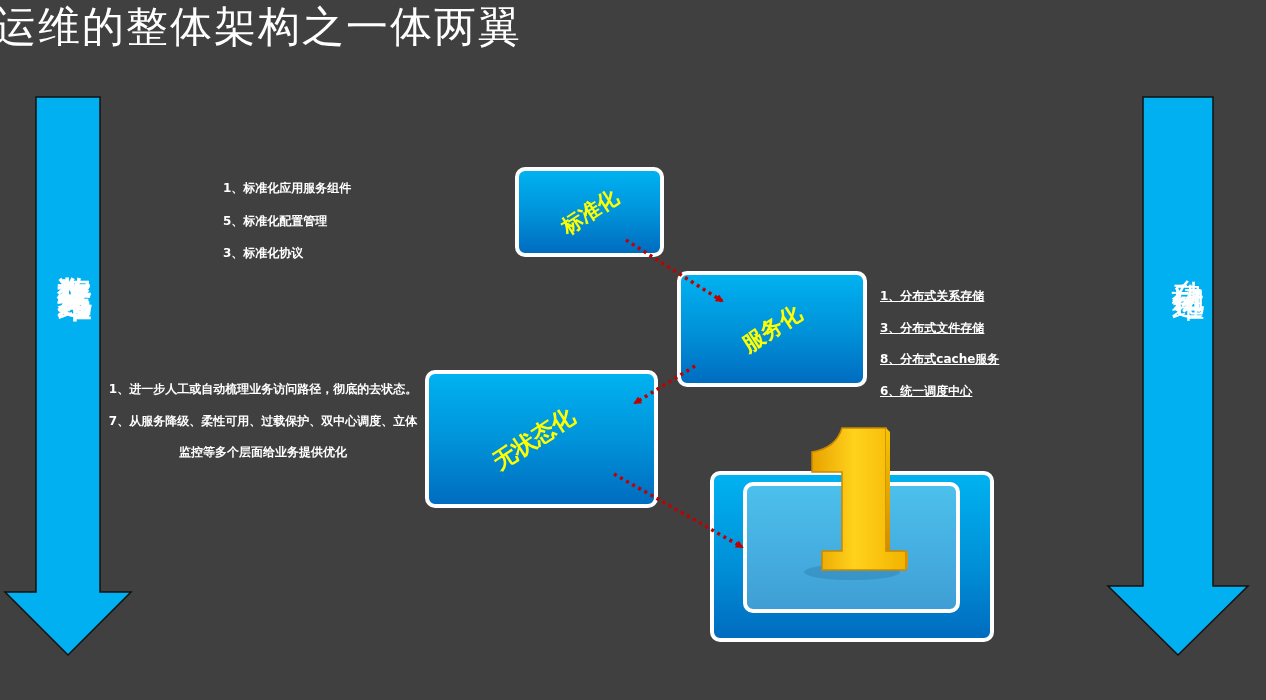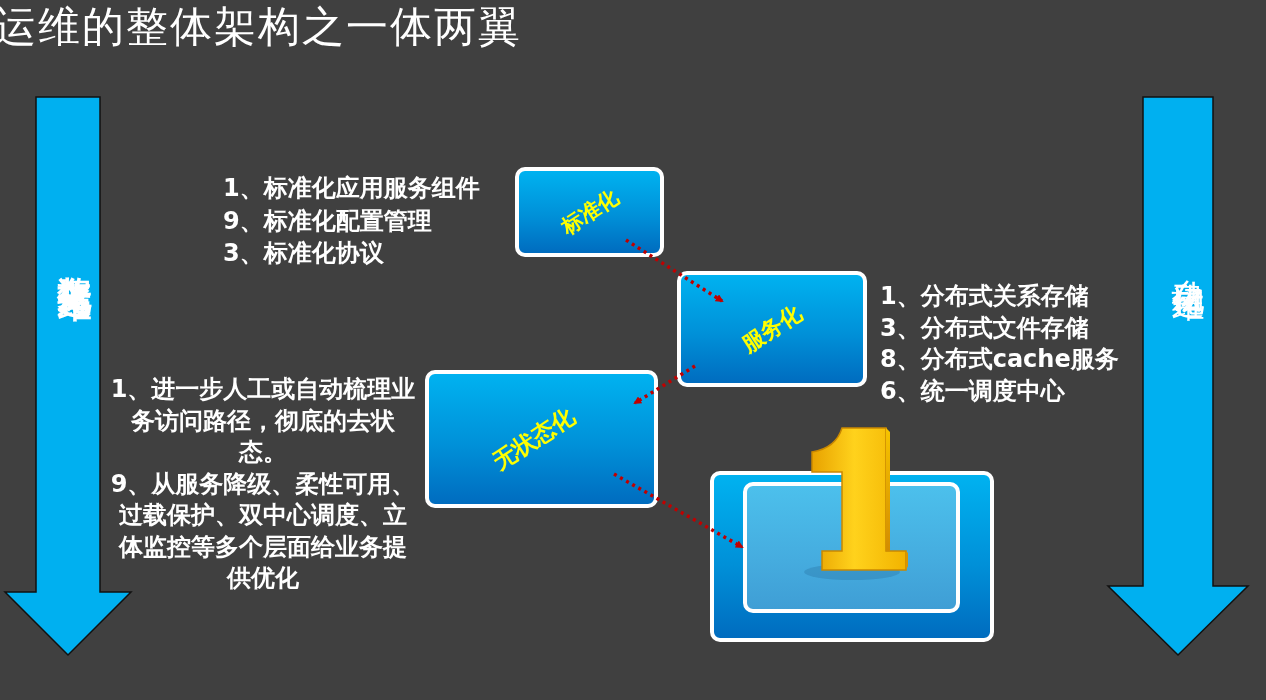--- a/index.html
+++ b/index.html
@@ -17,25 +17,25 @@
   svg.layer { position: absolute; left: 0; top: 0; }
   .vtext {
     position: absolute; color: #ffffff; text-align: center;
     writing-mode: vertical-rl; text-orientation: upright;
     white-space: nowrap;
   }
   .vtext.left { left: 38px; top: 250px; width: 60px; font-size: 34px; letter-spacing: 2px; font-weight: bold; }
   .vtext.right { left: 1146px; top: 253px; width: 64px; font-size: 33px; letter-spacing: 2px; font-family: "DejaVu Serif", "Liberation Serif", serif; }
   .list {
     position: absolute; color: #ffffff; font-weight: bold; margin: 0; padding: 0;
-    list-style: none; font-size: 24px; white-space: nowrap;
+    list-style: none; font-size: 12px; white-space: nowrap;
   }
   .list li { margin: 0; padding: 0; }
   .list.std { left: 223px; top: 172px; line-height: 32.5px; }
-  .list.svc { left: 880px; top: 281px; line-height: 31.5px; }
+  .list.svc { left: 880px; top: 281px; line-height: 31.5px; text-decoration: underline; }
   .list.stateless { left: 108px; top: 374px; line-height: 31.5px; white-space: normal; width: 310px; text-align: center; }
   .box {
     position: absolute; box-sizing: border-box;
     border: 4px solid #ffffff; border-radius: 10px;
     background: linear-gradient(to bottom, #00b2f0 0%, #0090d8 55%, #006cbf 100%);
     overflow: hidden;
   }
   .box .label {
     position: absolute; left: 50%; top: 50%;
     color: #ffff00; font-weight: bold; font-size: 21px; white-space: nowrap;
@@ -59,34 +59,34 @@
 <svg class="layer" width="1266" height="700">
   <polygon points="36,97 100,97 100,592 131,592 68,655 5,592 36,592" fill="#00b0f0" stroke="#111111" stroke-width="1.5"></polygon>
   <polygon points="1143,97 1213,97 1213,586 1248,586 1178,655 1108,586 1143,586" fill="#00b0f0" stroke="#111111" stroke-width="1.5"></polygon>
 </svg>
 
 <div class="vtext left">数据化运维</div>
 <div class="vtext right">自动化运维</div>
 
 <ul class="list std">
   <li>1、标准化应用服务组件</li>
-  <li>9、标准化配置管理</li>
+  <li>5、标准化配置管理</li>
   <li>3、标准化协议</li>
 </ul>
 
 <ul class="list svc">
   <li>1、分布式关系存储</li>
   <li>3、分布式文件存储</li>
   <li>8、分布式cache服务</li>
   <li>6、统一调度中心</li>
 </ul>
 
 <ul class="list stateless">
   <li>1、进一步人工或自动梳理业务访问路径，彻底的去状态。</li>
-  <li>9、从服务降级、柔性可用、过载保护、双中心调度、立体监控等多个层面给业务提供优化</li>
+  <li>7、从服务降级、柔性可用、过载保护、双中心调度、立体监控等多个层面给业务提供优化</li>
 </ul>
 
 <div class="box b-std">
   <span class="label">标准化</span>
 </div>
 
 <div class="box b-svc">
   <span class="label" style="font-size:22px;">服务化</span>
 </div>
 

